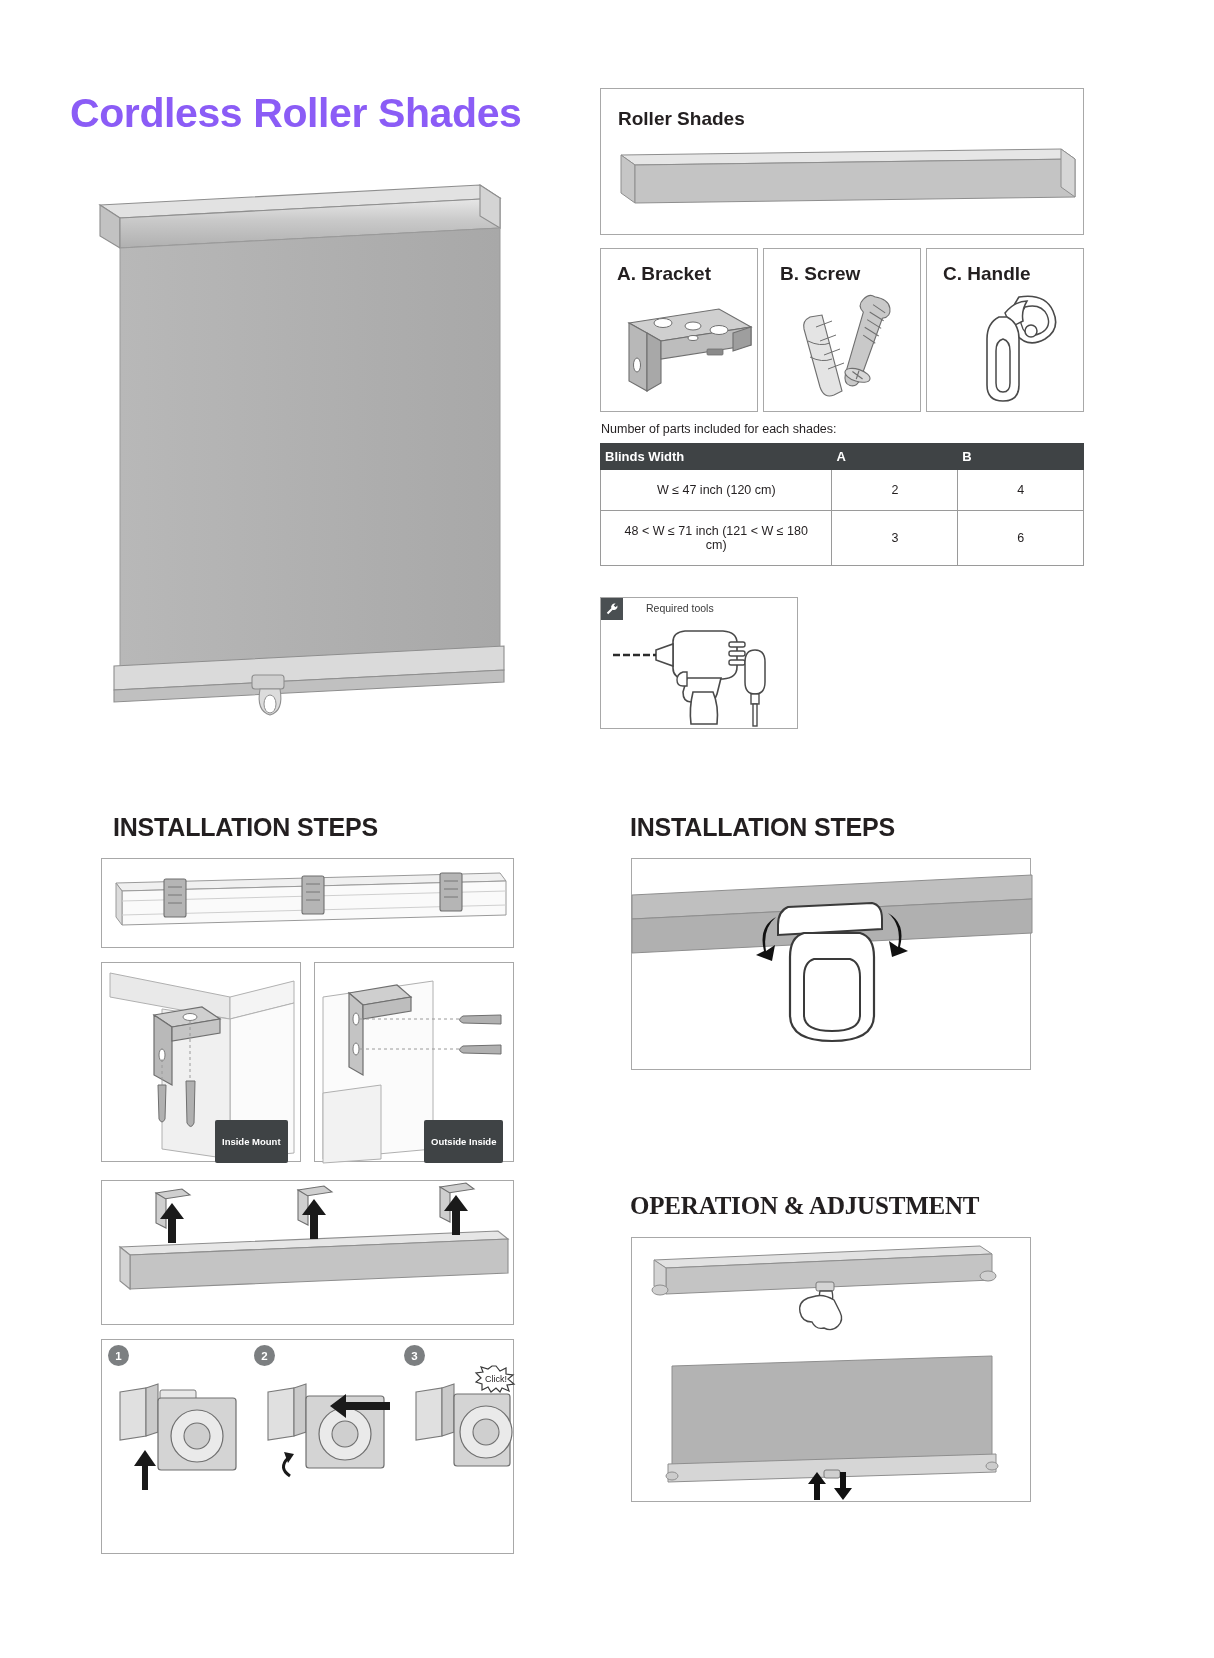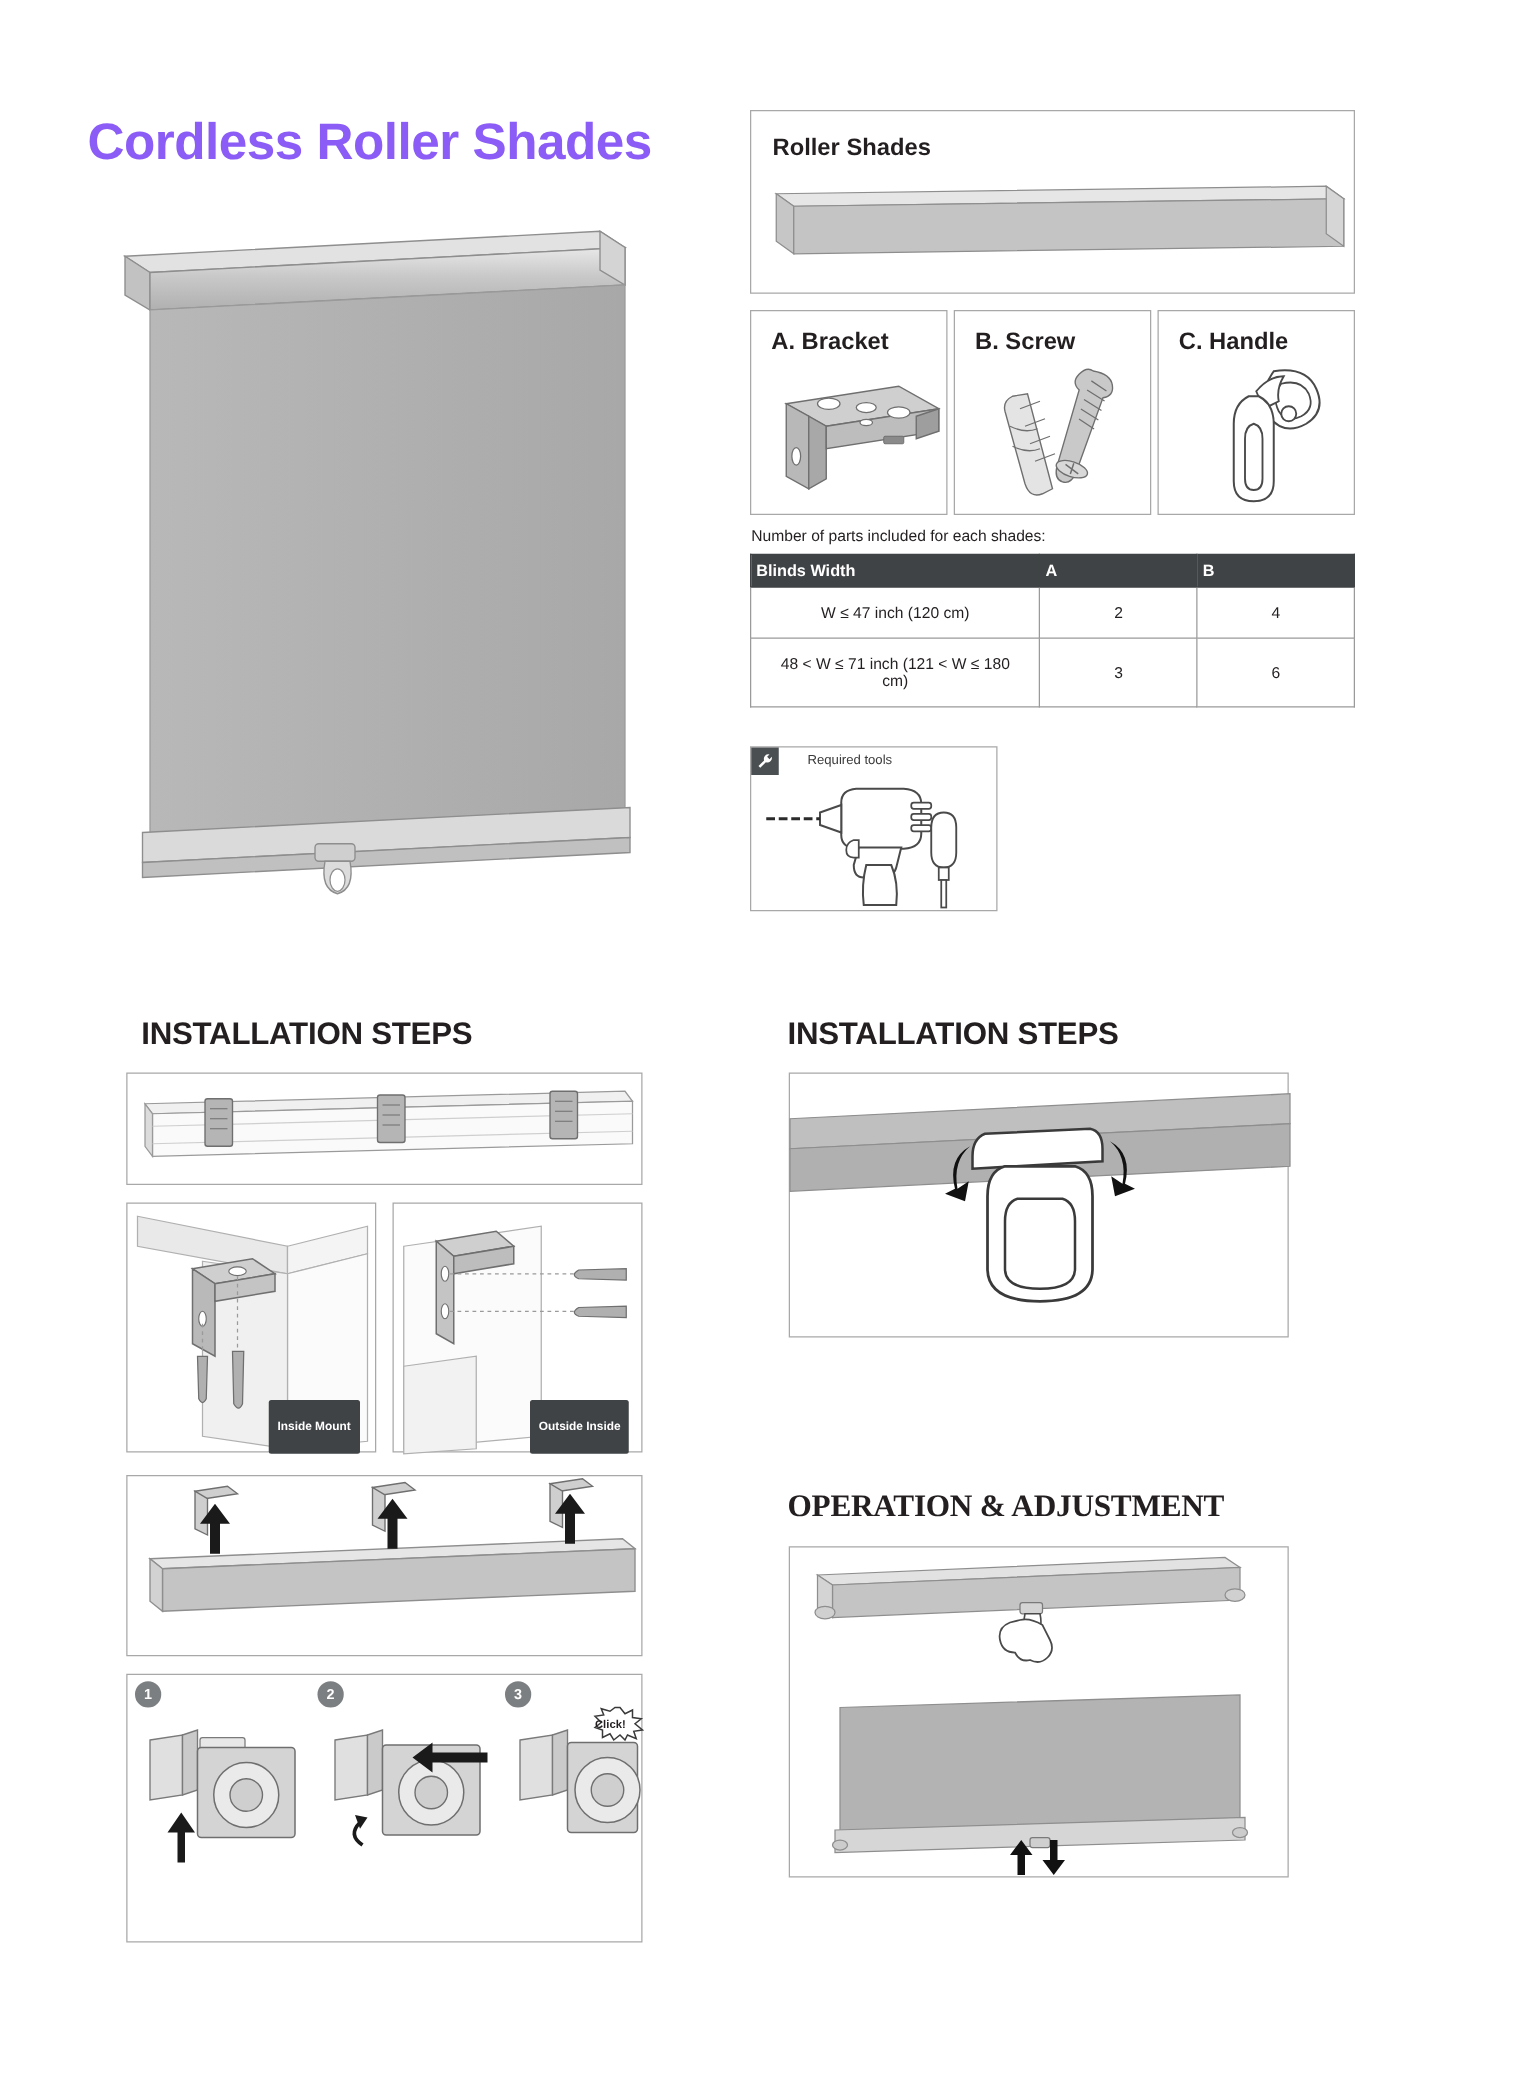--- a/index.html
+++ b/index.html
@@ -161,22 +161,22 @@
   }
   #step-1 { left: 108px; top: 1345px; }
   #step-2 { left: 254px; top: 1345px; }
   #step-3 { left: 404px; top: 1345px; }
 
   
   #click-burst {
     position: absolute;
     left: 476px; top: 1366px;
     width: 40px; height: 26px;
-    display: flex; align-items: center; 
-    font-size: 9px; font-weight: bold; color: #231f20;
+    display: flex; align-items: center; justify-content: center;
+    font-size: 9px; font-weight: normal; color: #231f20;
   }
   #click-burst .burst-text { position: relative; z-index: 2; }
   #click-burst svg { position: absolute; left: 0; top: 0; }
 
   svg { display: block; overflow: visible; }
 </style>
 </head>
 <body>
 
 <div class="page-title">Cordless Roller Shades</div>

